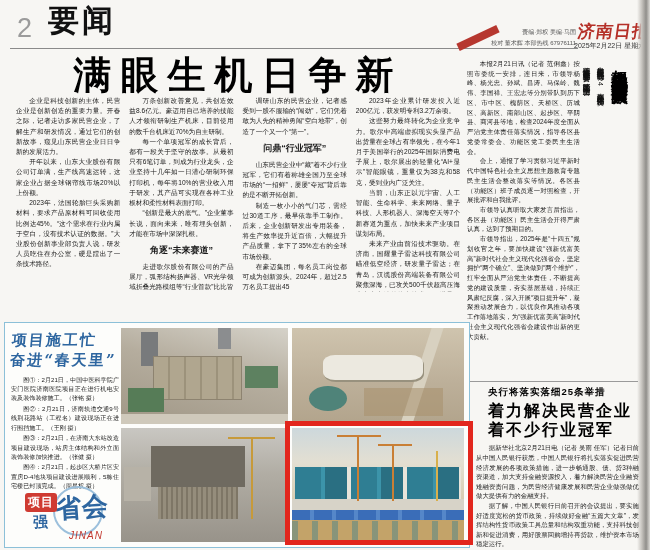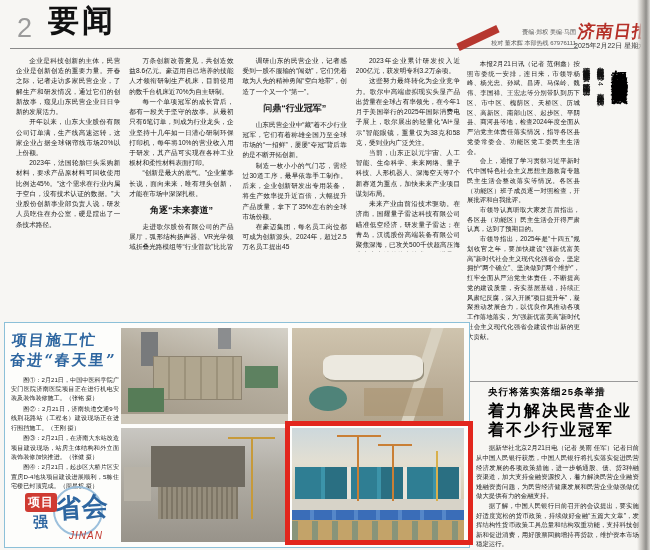--- a/index.html
+++ b/index.html
@@ -116,20 +116,21 @@
   <div class="slash"></div>
   <div class="edinfo">
     <div>责编·郑权  美编·马国</div>
     <div>校对 董术辉  本部热线 67976111</div>
   </div>
   <div class="masthead">济南日报</div>
   <div class="mdate">2025年2月22日 星期六</div>
   <div class="edge-shadow"></div>
 
   <section class="main">
+    <h1>满眼生机日争新</h1>
     <div class="cols">
       <div class="col">
           <p class="p">企业是科技创新的主体，民营企业是创新创造的重要力量。开春之际，记者走访多家民营企业，了解生产和研发情况，通过它们的创新故事，窥见山东民营企业日日争新的发展活力。</p>
           <p class="p">开年以来，山东大业股份有限公司订单满，生产线高速运转，这家企业占据全球钢帘线市场20%以上份额。</p>
           <p class="p">2023年，法国轮胎巨头采购新材料，要求产品原材料可回收使用比例达45%。“这个需求在行业内属于空白，没有技术认证的数据。”大业股份创新事业部负责人说，研发人员吃住在办公室，硬是蹚出了一条技术路径。</p>
         </div>
       <div class="col">
           <p class="p">万条创新改善意见，共创造效益8.6亿元。豪迈用自己培养的技能人才领衔研制生产机床，目前使用的数千台机床近70%为自主研制。</p>
           <p class="p">每一个单项冠军的成长背后，都有一段关于坚守的故事。从最初只有6笔订单，到成为行业龙头，企业坚持十几年如一日潜心研制环保打印机，每年将10%的营业收入用于研发，其产品可实现在各种工业板材和柔性材料表面打印。</p>
           <p class="p">“创新是最大的底气。”企业董事长说，面向未来，唯有埋头创新，才能在市场中深深扎根。</p>

